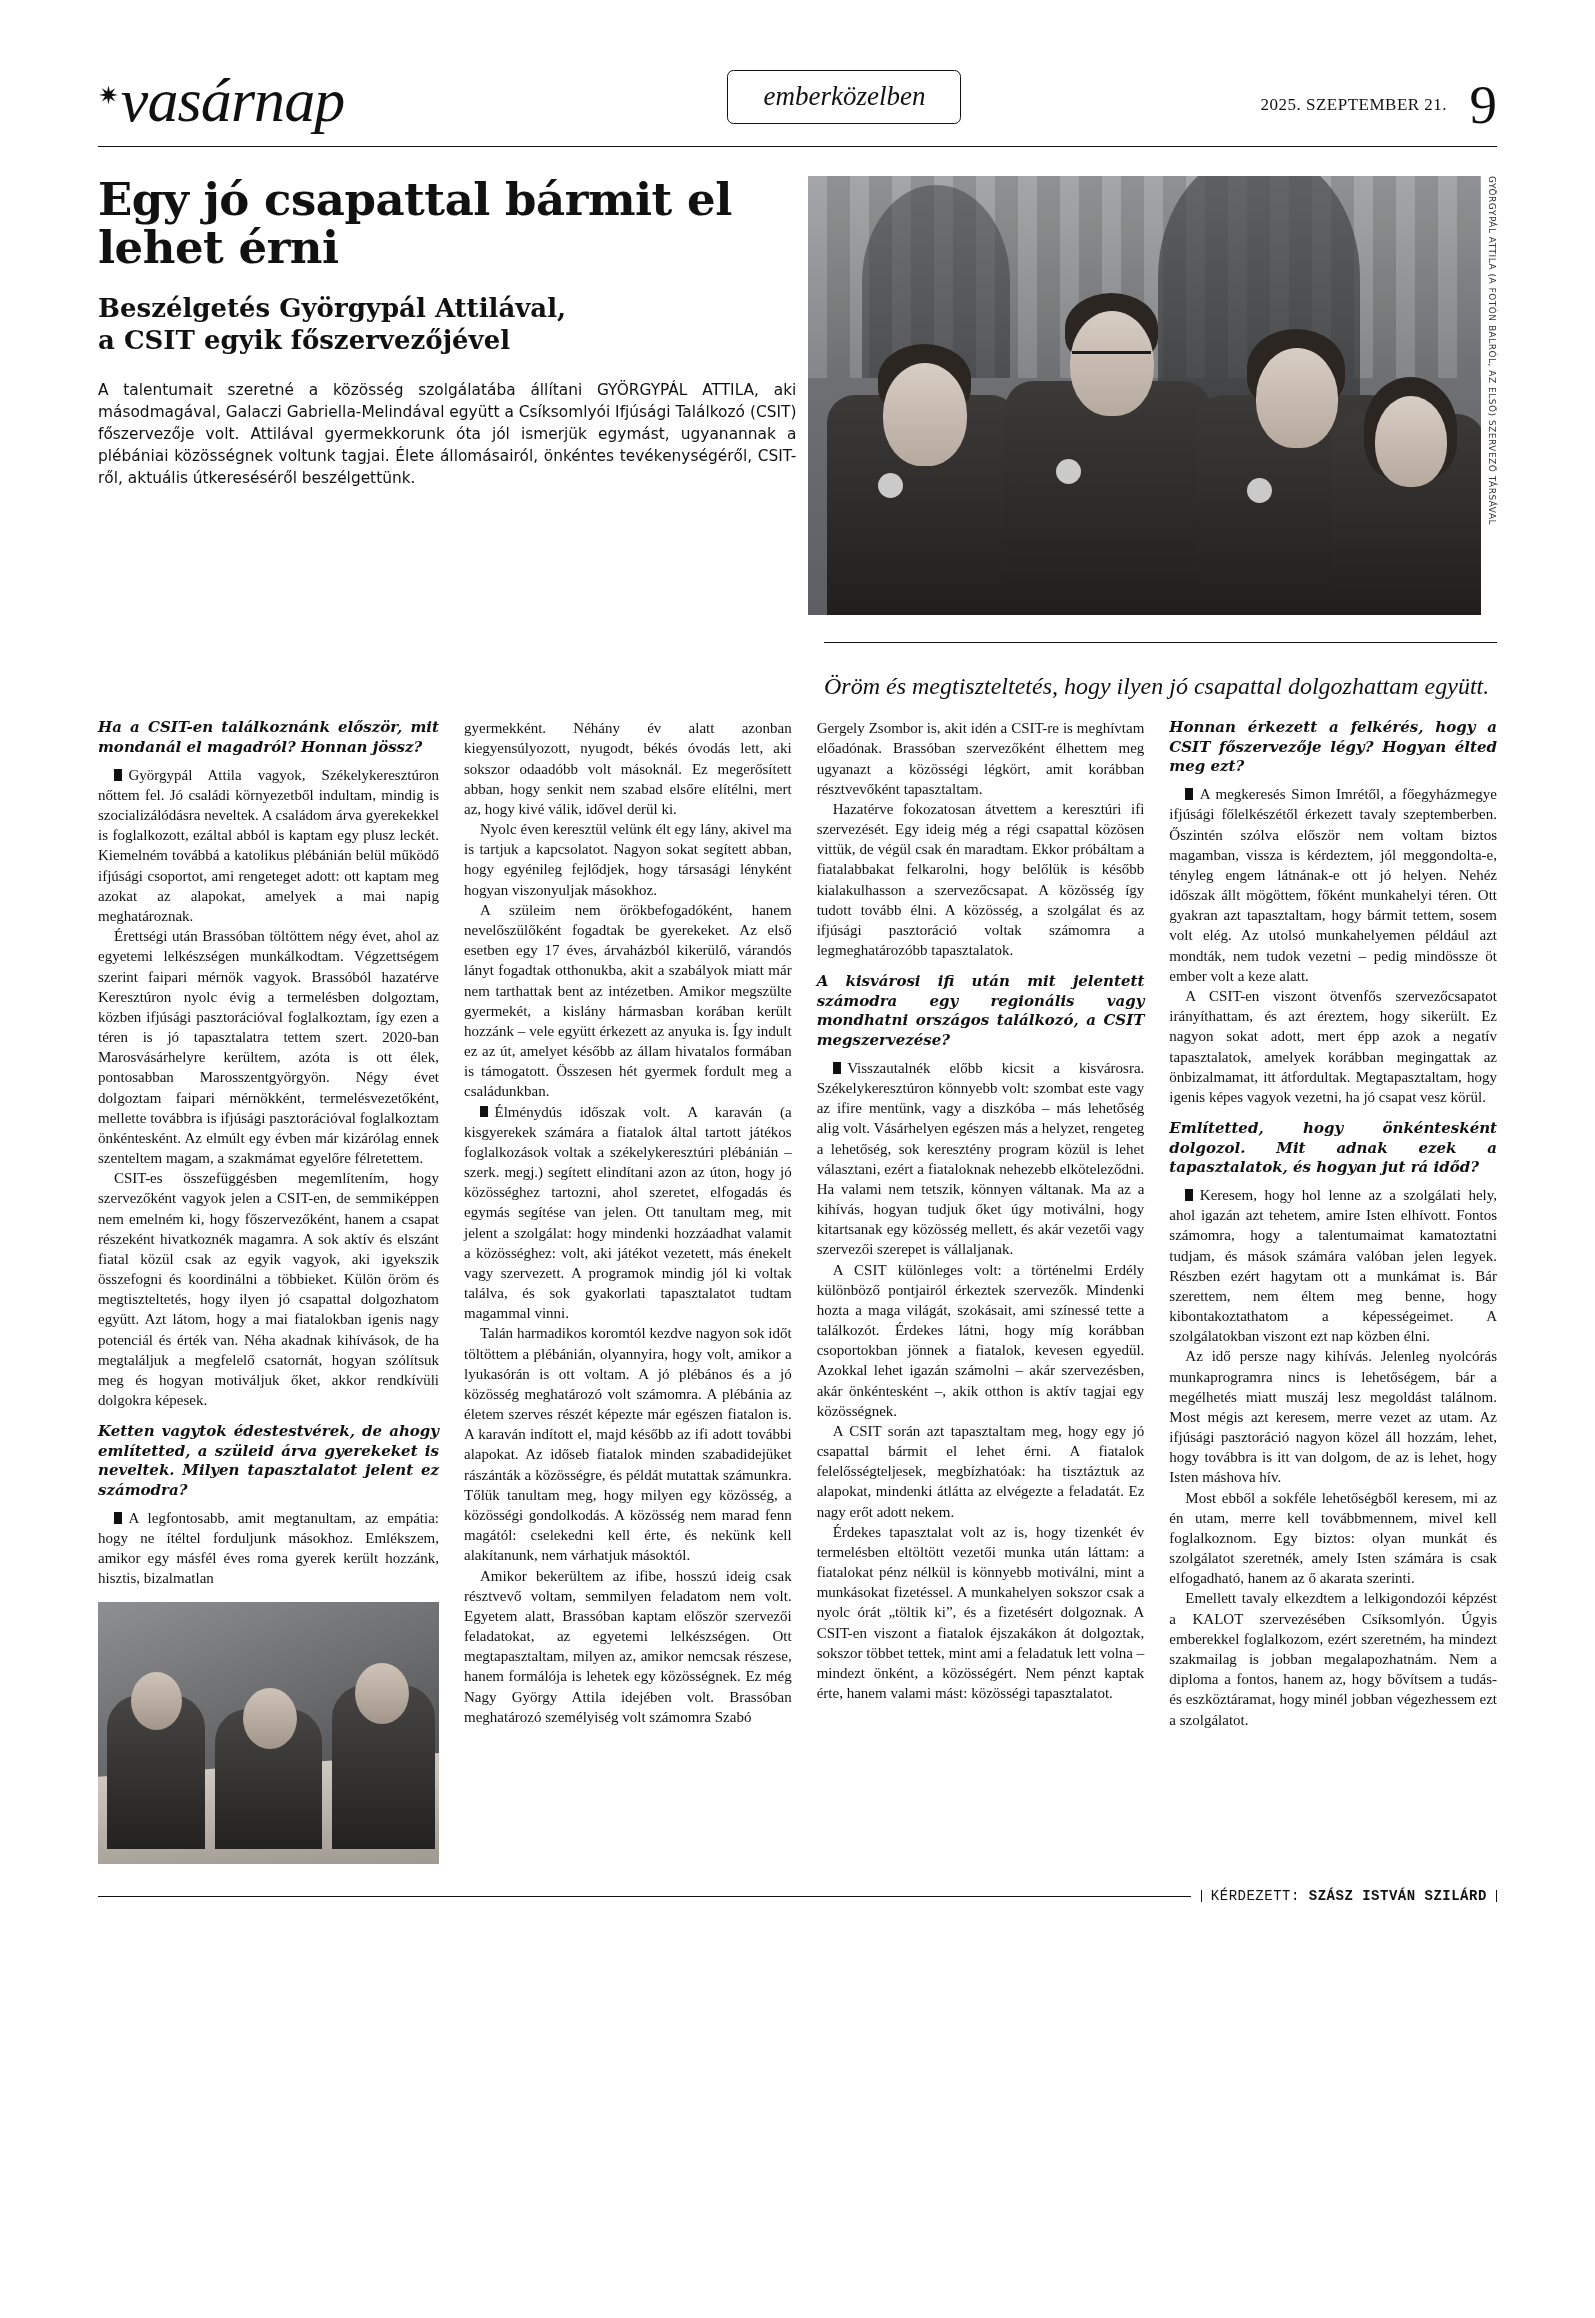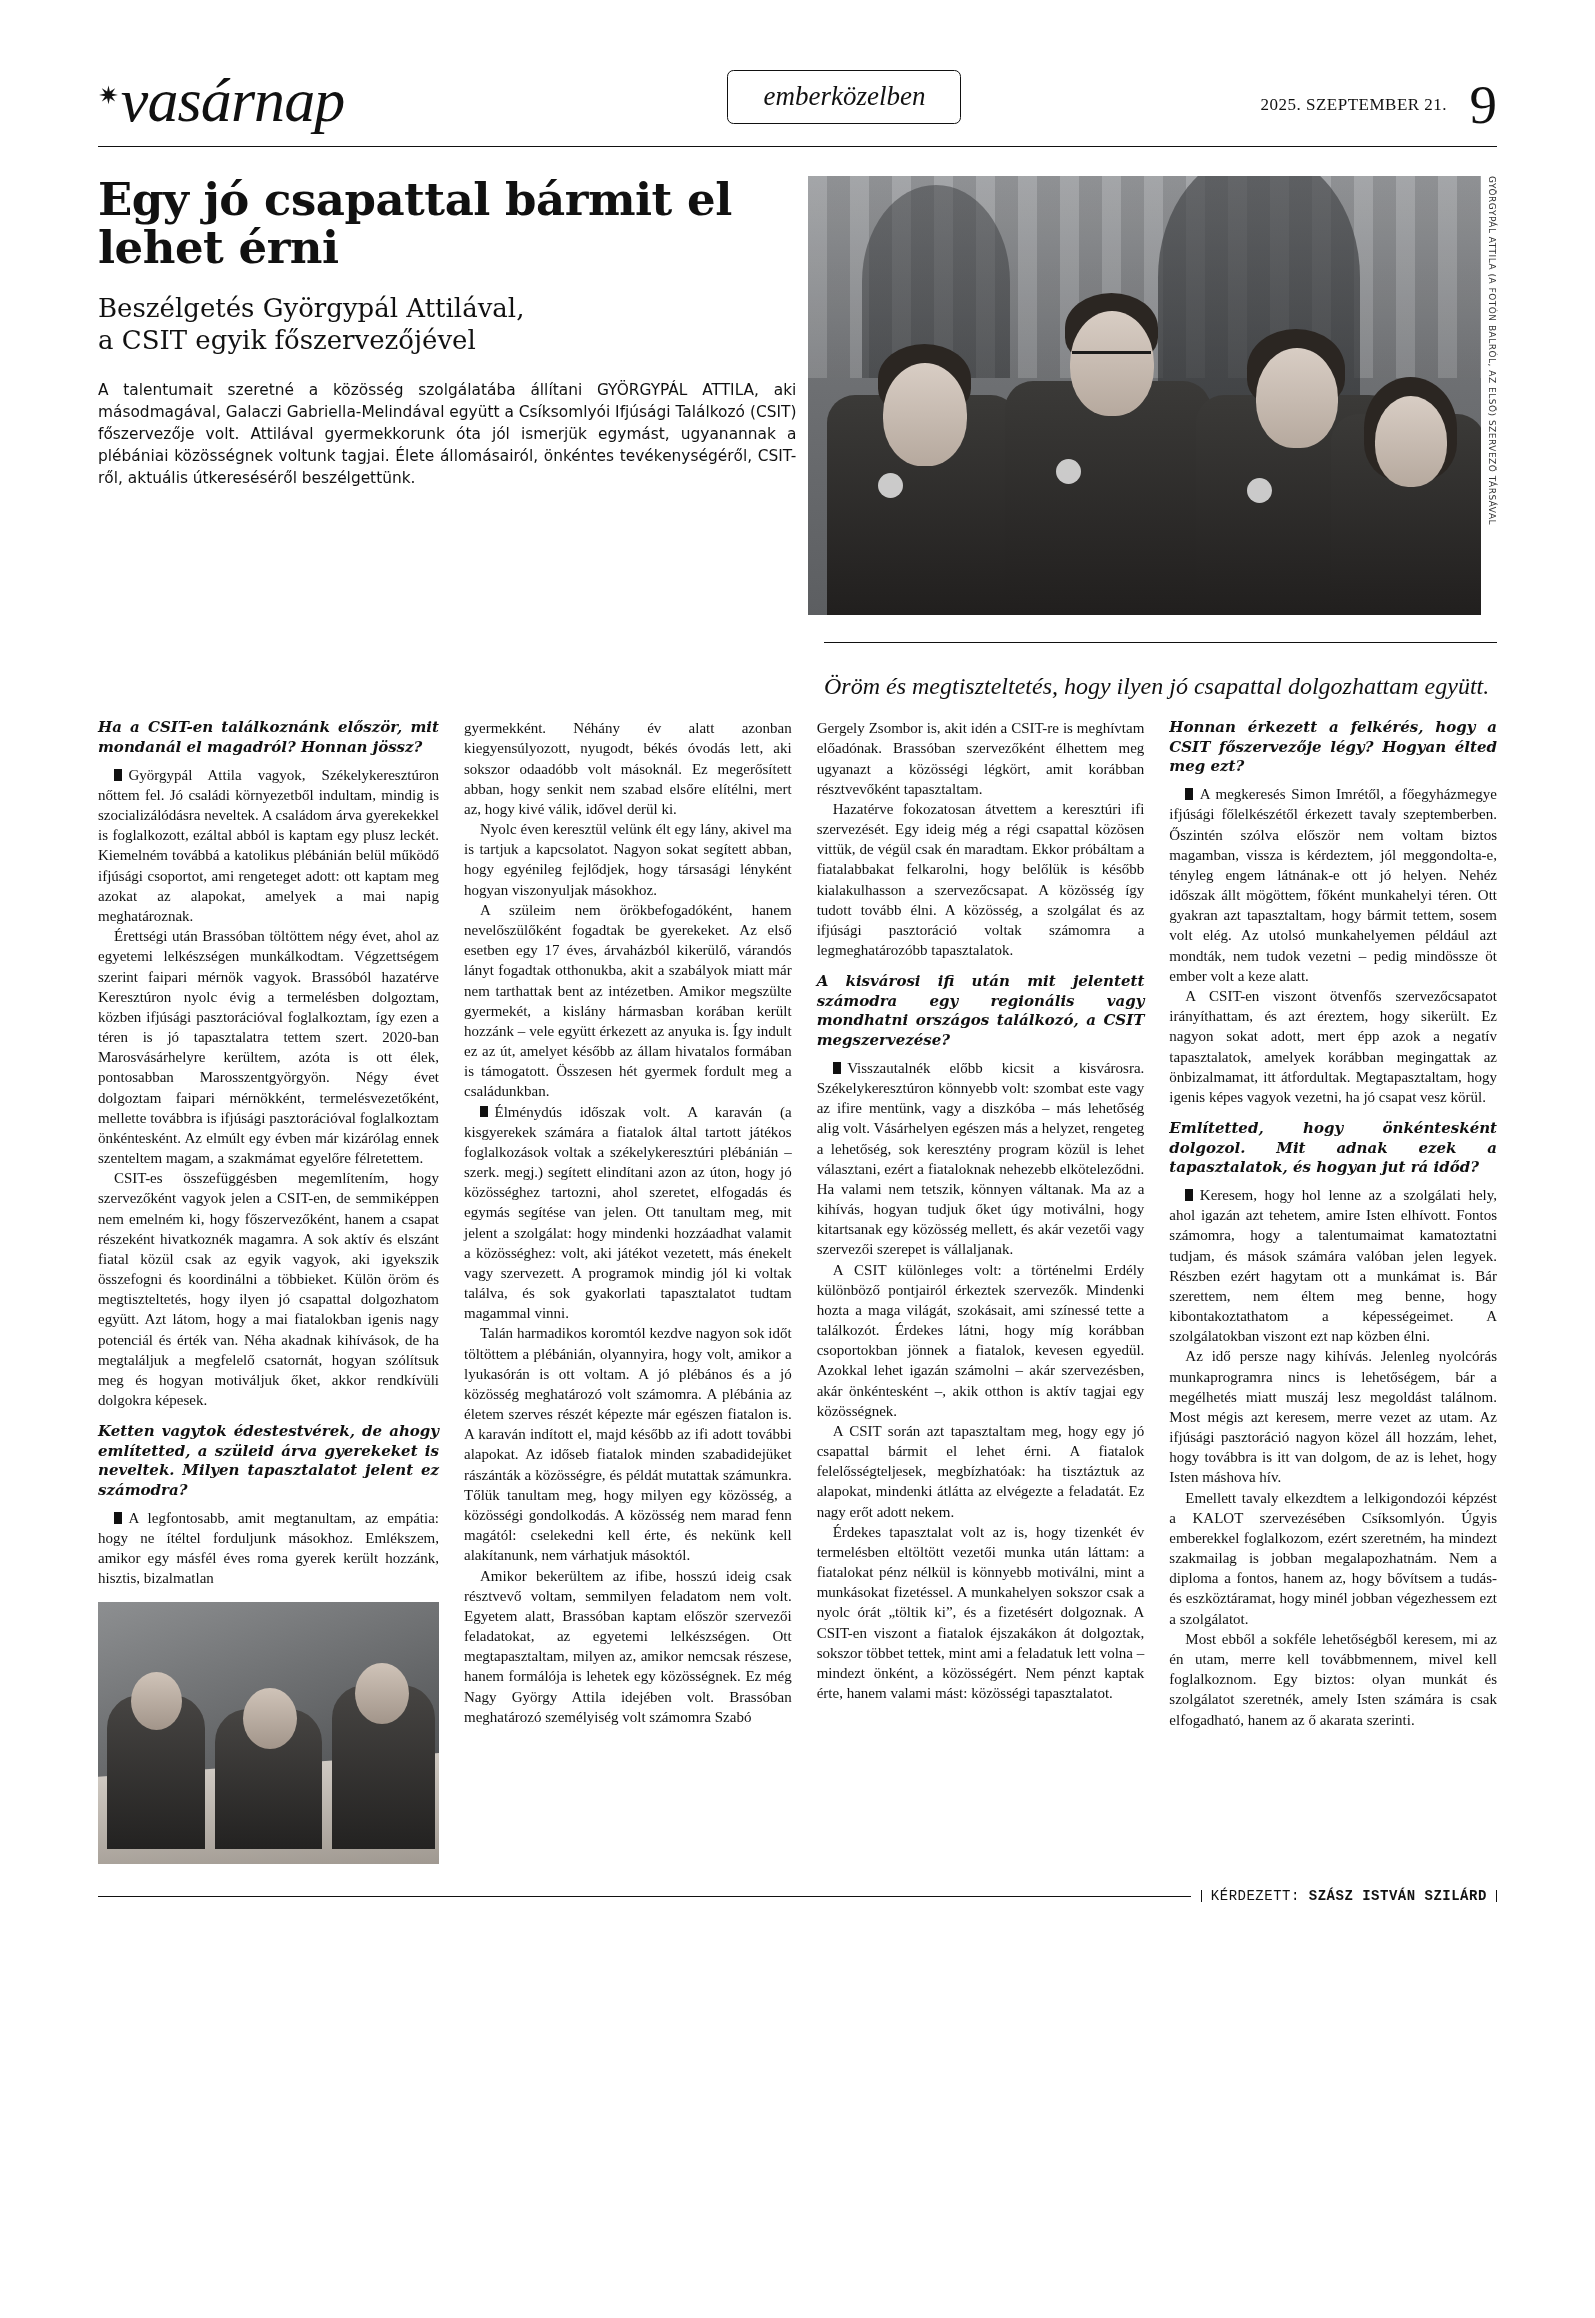--- a/index.html
+++ b/index.html
@@ -79,21 +79,21 @@
   .headline {
     font-family: "DejaVu Serif", serif;
     font-weight: bold;
     font-size: 45px;
     line-height: 1.06;
     letter-spacing: -0.5px;
     margin: 0 0 21.5px 0;
   }
   .subhead {
     font-family: "DejaVu Serif", serif;
-    font-weight: normal;
+    font-weight: bold;
     font-size: 26px;
     line-height: 1.22;
     margin: 0 0 24px 0;
   }
   .lead {
     font-family: "DejaVu Sans", sans-serif;
     font-weight: normal;
     font-size: 15.4px;
     line-height: 1.42;
     text-align: justify;
@@ -392,22 +392,22 @@
       <p>Érdekes tapasztalat volt az is, hogy tizenkét év termelésben eltöltött vezetői munka után láttam: a fiatalokat pénz nélkül is könnyebb motiválni, mint a munkásokat fizetéssel. A munkahelyen sokszor csak a nyolc órát „töltik ki”, és a fizetésért dolgoznak. A CSIT-en viszont a fiatalok éjszakákon át dolgoztak, sokszor többet tettek, mint ami a feladatuk lett volna – mindezt önként, a közösségért. Nem pénzt kaptak érte, hanem valami mást: közösségi tapasztalatot.</p>
     </div>
 
     <div class="col">
       <div class="q first">Honnan érkezett a felkérés, hogy a CSIT főszervezője légy? Hogyan élted meg ezt?</div>
       <p class="a-first"><span class="sq"></span><span>A megkeresés Simon Imrétől, a főegyházmegye ifjúsági főlelkészétől érkezett tavaly szeptemberben. Őszintén szólva először nem voltam biztos magamban, vissza is kérdeztem, jól meggondolta-e, tényleg engem látnának-e ott jó helyen. Nehéz időszak állt mögöttem, főként munkahelyi téren. Ott gyakran azt tapasztaltam, hogy bármit tettem, sosem volt elég. Az utolsó munkahelyemen például azt mondták, nem tudok vezetni – pedig mindössze öt ember volt a keze alatt.</span></p>
       <p>A CSIT-en viszont ötvenfős szervezőcsapatot irányíthattam, és azt éreztem, hogy sikerült. Ez nagyon sokat adott, mert épp azok a negatív tapasztalatok, amelyek korábban megingattak az önbizalmamat, itt átfordultak. Megtapasztaltam, hogy igenis képes vagyok vezetni, ha jó csapat vesz körül.</p>
       <div class="q">Említetted, hogy önkéntesként dolgozol. Mit adnak ezek a tapasztalatok, és hogyan jut rá időd?</div>
       <p class="a-first"><span class="sq"></span><span>Keresem, hogy hol lenne az a szolgálati hely, ahol igazán azt tehetem, amire Isten elhívott. Fontos számomra, hogy a talentumaimat kamatoztatni tudjam, és mások számára valóban jelen legyek. Részben ezért hagytam ott a munkámat is. Bár szerettem, nem éltem meg benne, hogy kibontakoztathatom a képességeimet. A szolgálatokban viszont ezt nap közben élni.</span></p>
       <p>Az idő persze nagy kihívás. Jelenleg nyolcórás munkaprogramra nincs is lehetőségem, bár a megélhetés miatt muszáj lesz megoldást találnom. Most mégis azt keresem, merre vezet az utam. Az ifjúsági pasztoráció nagyon közel áll hozzám, lehet, hogy továbbra is itt van dolgom, de az is lehet, hogy Isten máshova hív.</p>
+      <p>Most ebből a sokféle lehetőségből keresem, mi az én utam, merre kell továbbmennem, mivel kell foglalkoznom. Egy biztos: olyan munkát és szolgálatot szeretnék, amely Isten számára is csak elfogadható, hanem az ő akarata szerinti.</p>
       <p>Emellett tavaly elkezdtem a lelkigondozói képzést a KALOT szervezésében Csíksomlyón. Úgyis emberekkel foglalkozom, ezért szeretném, ha mindezt szakmailag is jobban megalapozhatnám. Nem a diploma a fontos, hanem az, hogy bővítsem a tudás- és eszköztáramat, hogy minél jobban végezhessem ezt a szolgálatot.</p>
-      <p>Most ebből a sokféle lehetőségből keresem, mi az én utam, merre kell továbbmennem, mivel kell foglalkoznom. Egy biztos: olyan munkát és szolgálatot szeretnék, amely Isten számára is csak elfogadható, hanem az ő akarata szerinti.</p>
     </div>
   </div>
 
   <div class="footer">
     <div class="foot-rule"></div>
     <div class="foot-tick"></div>
     <div class="foot-text">
       <span>KÉRDEZETT:</span>
       <b>SZÁSZ ISTVÁN SZILÁRD</b>
     </div>

